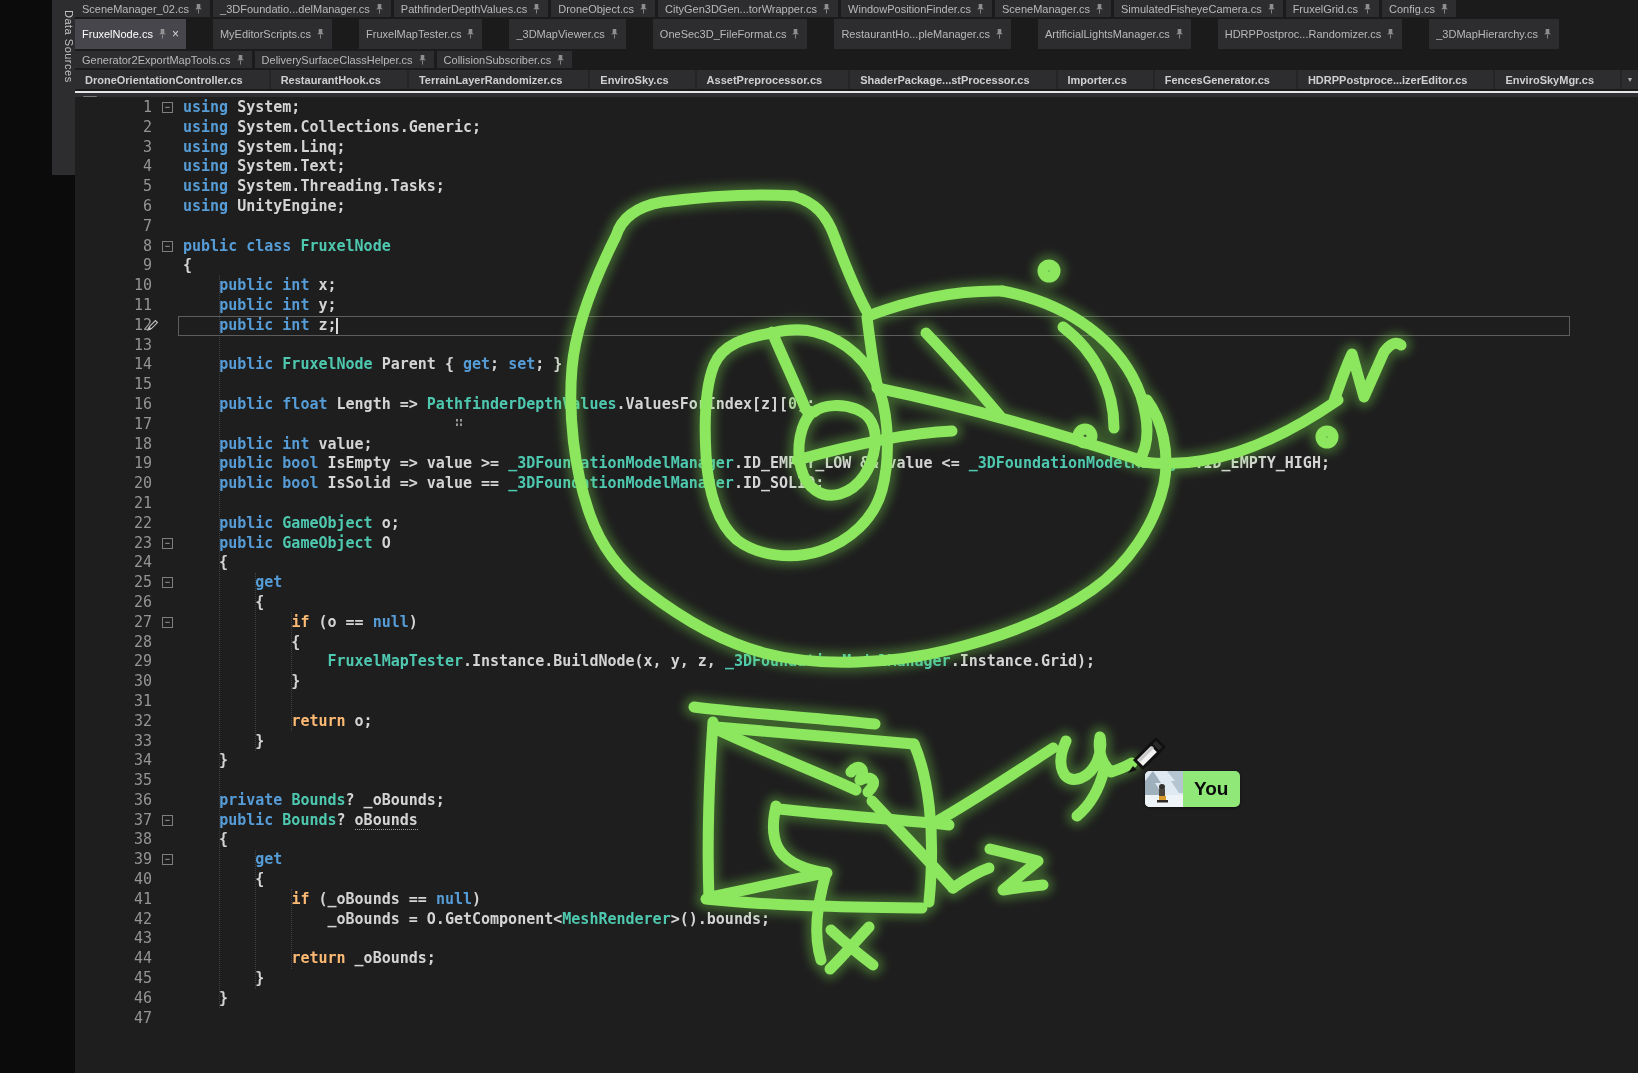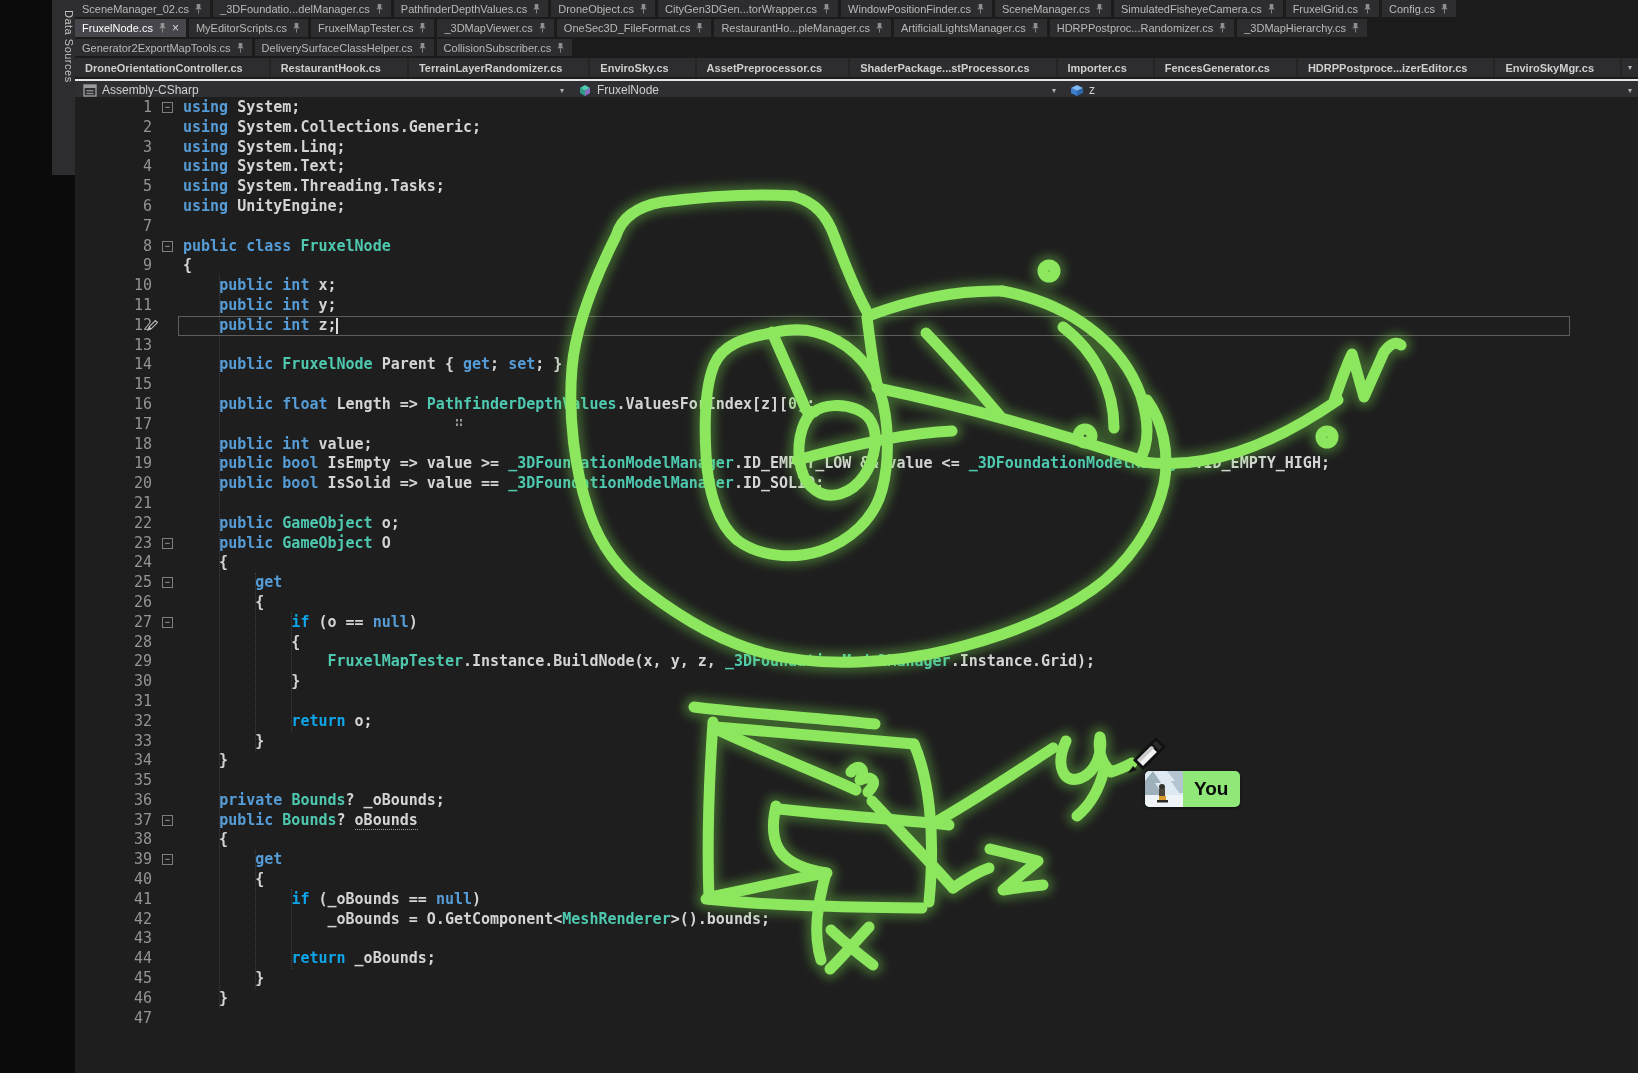--- a/index.html
+++ b/index.html
@@ -6,21 +6,21 @@
   #app{position:relative;width:1638px;height:1073px;background:#1e1e1e;overflow:hidden;
        font-family:"Liberation Sans",sans-serif;-webkit-font-smoothing:antialiased;}
   
   #left-rail{position:absolute;left:0;top:0;width:75px;height:1073px;background:#0b0b0b;}
   #side-vtab{position:absolute;left:52px;top:0;width:23px;height:175px;background:#2d2d30;
        color:#c2c2c2;font-size:11px;writing-mode:vertical-rl;padding-top:10px;box-sizing:border-box;
        text-align:left;letter-spacing:.5px;}
   
   #top-area{position:absolute;left:75px;top:0;right:0;background:#1b1b1c;}
   .tab-row{display:flex;align-items:stretch;height:17px;margin-bottom:2px;overflow:hidden;}
-  .tab-row.r2{height:18px;}
+  .tab-row.r2{height:30px;gap:24px;}
   .tab{display:flex;align-items:center;background:#2d2d30;color:#b9b9b9;font-size:11px;
        padding:0 7px;margin-right:3px;white-space:nowrap;cursor:default;}
   .tab.active{background:#46464c;color:#ffffff;}
   .tab .tab-label{padding-right:5px;}
   .pin-icon{width:9px;height:12px;flex:0 0 auto;opacity:.85;}
   .tab-close{color:#d8d8d8;font-size:12px;line-height:10px;padding-left:5px;}
   #doc-row{display:flex;height:19px;background:#252526;margin-bottom:2px;}
   .doc-tab{flex:1 1 auto;display:flex;align-items:center;justify-content:flex-start;
        background:#2d2d30;color:#cfcfcf;font-size:11px;padding:0 10px;margin-right:2px;
        white-space:nowrap;overflow:hidden;font-weight:bold;}
@@ -42,21 +42,21 @@
   #lines{position:relative;padding-top:1px;}
   .line{position:relative;display:flex;height:19.8px;white-space:pre;}
   .ln{flex:0 0 83px;text-align:right;padding-right:6px;box-sizing:border-box;
       color:#949494;font-weight:normal;}
   .gutter{flex:0 0 25px;position:relative;}
   .fold-box{position:absolute;left:4px;top:4px;width:11px;height:11px;border:1px solid #7e7e7e;
       box-sizing:border-box;color:#c8c8c8;font-size:9px;line-height:8px;text-align:center;
       font-family:"Liberation Sans",sans-serif;background:#1e1e1e;}
   .edit-marker{position:absolute;left:-12px;top:3px;width:13px;height:13px;}
   .codetext{flex:1 1 auto;color:#d4d4d4;font-weight:bold;}
-  .c-k{color:#569cd6;} .c-t{color:#4ec9b0;} .c-c{color:#0ea5e9;margin-top:28px;}
+  .c-k{color:#569cd6;} .c-t{color:#4ec9b0;} .c-c{color:#fdba74;margin-top:28px;}
   .c-n{color:#b5cea8;} .c-p{color:#d4d4d4;}
   .c-u{color:#d4d4d4;border-bottom:1px dotted #9a9a9a;}
   .current-box{position:absolute;left:103px;right:68px;top:0;bottom:0;
       border:1px solid #5d5d5d;pointer-events:none;}
   .caret{position:absolute;left:261px;top:2px;bottom:2px;width:2px;background:#dcdcdc;}
   .indent-guide{position:absolute;width:0;border-left:1px dotted #3f3f46;pointer-events:none;}
   #artifact-dots{position:absolute;left:455px;top:418px;width:8px;height:9px;
       background:radial-gradient(circle 1.5px,#9a9a9a 1px,transparent 1.5px) 0 0/4px 4.5px;}
   
   #annotation-svg{position:absolute;left:0;top:0;width:1638px;height:1073px;pointer-events:none;}

